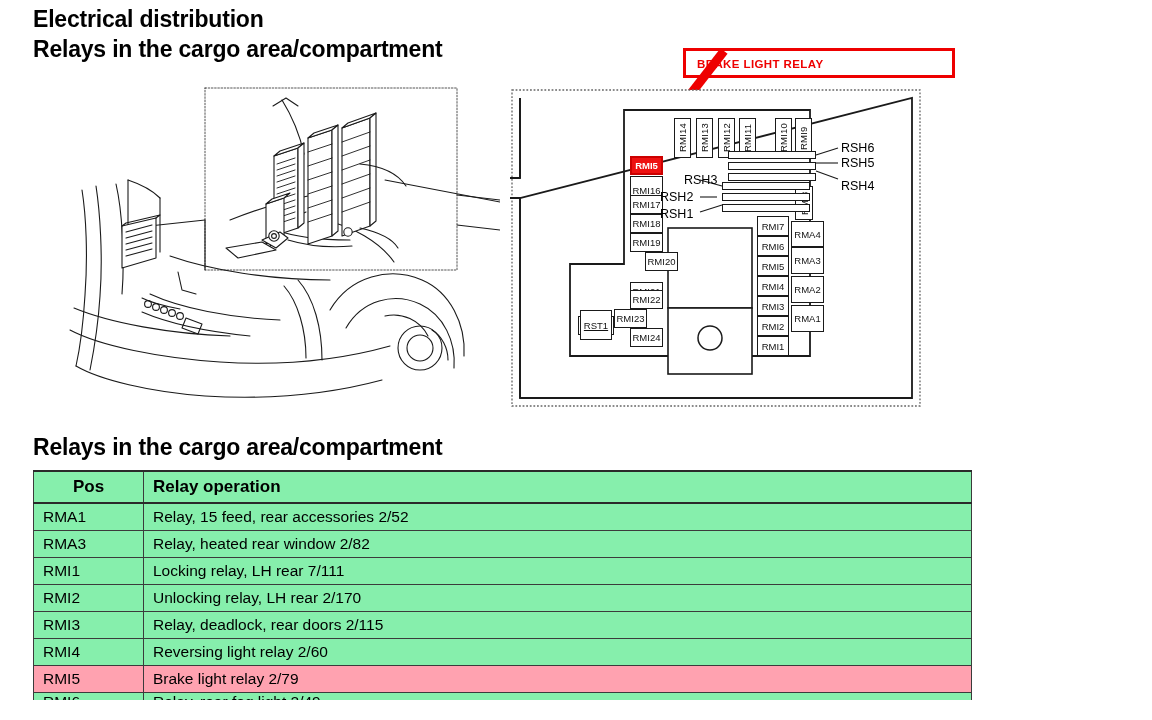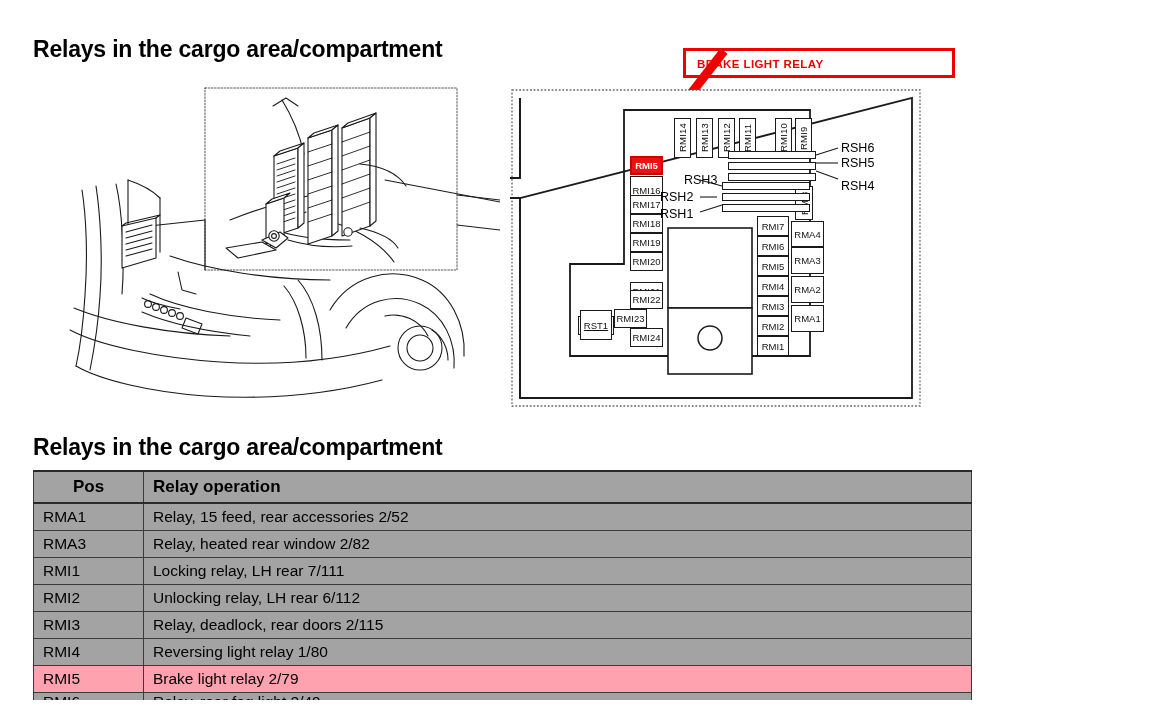--- a/index.html
+++ b/index.html
@@ -32,33 +32,34 @@
   .callout span{position:absolute;left:11px;top:7px;font-size:11.5px;font-weight:bold;
                 color:#ee0000;letter-spacing:0.4px;}
   .arrow{position:absolute;left:620px;top:45px;width:110px;height:125px;pointer-events:none;}
 
   
   .tbl{position:absolute;left:33px;top:470px;width:939px;border-collapse:collapse;
        table-layout:fixed;}
   .tbl col.c1{width:110px;}
   .tbl th,.tbl td{border:1.2px solid #3b3b3b;padding:0 0 0 9px;height:27px;
                   font-size:15.5px;color:#000;text-align:left;vertical-align:middle;
-                  background:#a3a3a3;box-sizing:border-box;}
+                  background:#86efac;box-sizing:border-box;}
   .tbl th{font-weight:bold;height:32px;font-size:17px;
           border-top:2.2px solid #2a2a2a;border-bottom:2.2px solid #2a2a2a;}
   .tbl th.pos{text-align:center;padding-left:0;}
   .tbl tr.hl td{background:#ffa2b0;}
   .tbl tr.clip td{height:14px;overflow:hidden;}
   .tclip{position:absolute;left:0;top:700px;width:1152px;height:20px;background:#fff;}
 </style>
 </head>
 <body>
 
 <div class="page">
 
+  <div class="h-main">Electrical distribution</div>
   <div class="h-sub">Relays in the cargo area/compartment</div>
 
   <div class="illus">
     <svg width="470" height="330" viewBox="0 0 470 330" fill="none" stroke="#1a1a1a" stroke-width="1.1" stroke-linecap="round" stroke-linejoin="round">
 
       <rect x="175" y="8" width="252" height="182" fill="#fff" stroke="#555" stroke-width="1" stroke-dasharray="1.6 1.6"></rect>
 
       <path d="M175 140 L110 147" stroke="#1a1a1a" stroke-width="1.1"></path>
       <path d="M175 140 L175 190" stroke="#1a1a1a" stroke-width="1.1"></path>
       <path d="M427 115 L470 120" stroke="#1a1a1a" stroke-width="1.1"></path>
@@ -187,21 +188,21 @@
     <div class="cell vert" style="left:229px;top:30px;width:17px;height:40px;">RMI11</div>
     <div class="cell vert" style="left:265px;top:30px;width:17px;height:40px;">RMI10</div>
     <div class="cell vert" style="left:285px;top:30px;width:17px;height:40px;">RMI9</div>
 
     <div class="cell hi" style="left:120px;top:68px;width:33px;height:19px;">RMI5</div>
 
     <div class="cell" style="left:120px;top:88px;width:33px;height:28px;">RMI16</div>
     <div class="cell" style="left:120px;top:107px;width:33px;height:19px;">RMI17</div>
     <div class="cell" style="left:120px;top:126px;width:33px;height:19px;">RMI18</div>
     <div class="cell" style="left:120px;top:145px;width:33px;height:19px;">RMI19</div>
-    <div class="cell" style="left:120px;top:164px;width:33px;height:19px;">RMI20</div>
+    <div class="cell" style="left:135px;top:164px;width:33px;height:19px;">RMI20</div>
     <div class="cell" style="left:120px;top:194px;width:33px;height:19px;">RMI21</div>
     <div class="cell" style="left:120px;top:202px;width:33px;height:19px;">RMI22</div>
     <div class="cell" style="left:104px;top:221px;width:33px;height:19px;">RMI23</div>
     <div class="cell" style="left:120px;top:240px;width:33px;height:19px;">RMI24</div>
 
     <div class="cell" style="left:68px;top:188px;width:36px;height:19px;margin-top:40px;">RMI25</div>
     <div class="cell" style="left:70px;top:222px;width:32px;height:30px;text-decoration:underline;">RST1</div>
 
     <div class="cell" style="left:247px;top:128px;width:32px;height:20px;">RMI7</div>
     <div class="cell" style="left:247px;top:148px;width:32px;height:20px;">RMI6</div>
@@ -255,29 +256,29 @@
       <tr>
         <td>RMA3</td>
         <td>Relay, heated rear window 2/82</td>
       </tr>
       <tr>
         <td>RMI1</td>
         <td>Locking relay, LH rear 7/111</td>
       </tr>
       <tr>
         <td>RMI2</td>
-        <td>Unlocking relay, LH rear 6/112</td>
+        <td>Unlocking relay, LH rear 2/170</td>
       </tr>
       <tr>
         <td>RMI3</td>
         <td>Relay, deadlock, rear doors 2/115</td>
       </tr>
       <tr>
         <td>RMI4</td>
-        <td>Reversing light relay 1/80</td>
+        <td>Reversing light relay 2/60</td>
       </tr>
       <tr class="hl">
         <td>RMI5</td>
         <td>Brake light relay 2/79</td>
       </tr>
       <tr class="clip">
         <td>RMI6</td>
         <td>Relay, rear fog light 2/49</td>
       </tr>
     </tbody>

